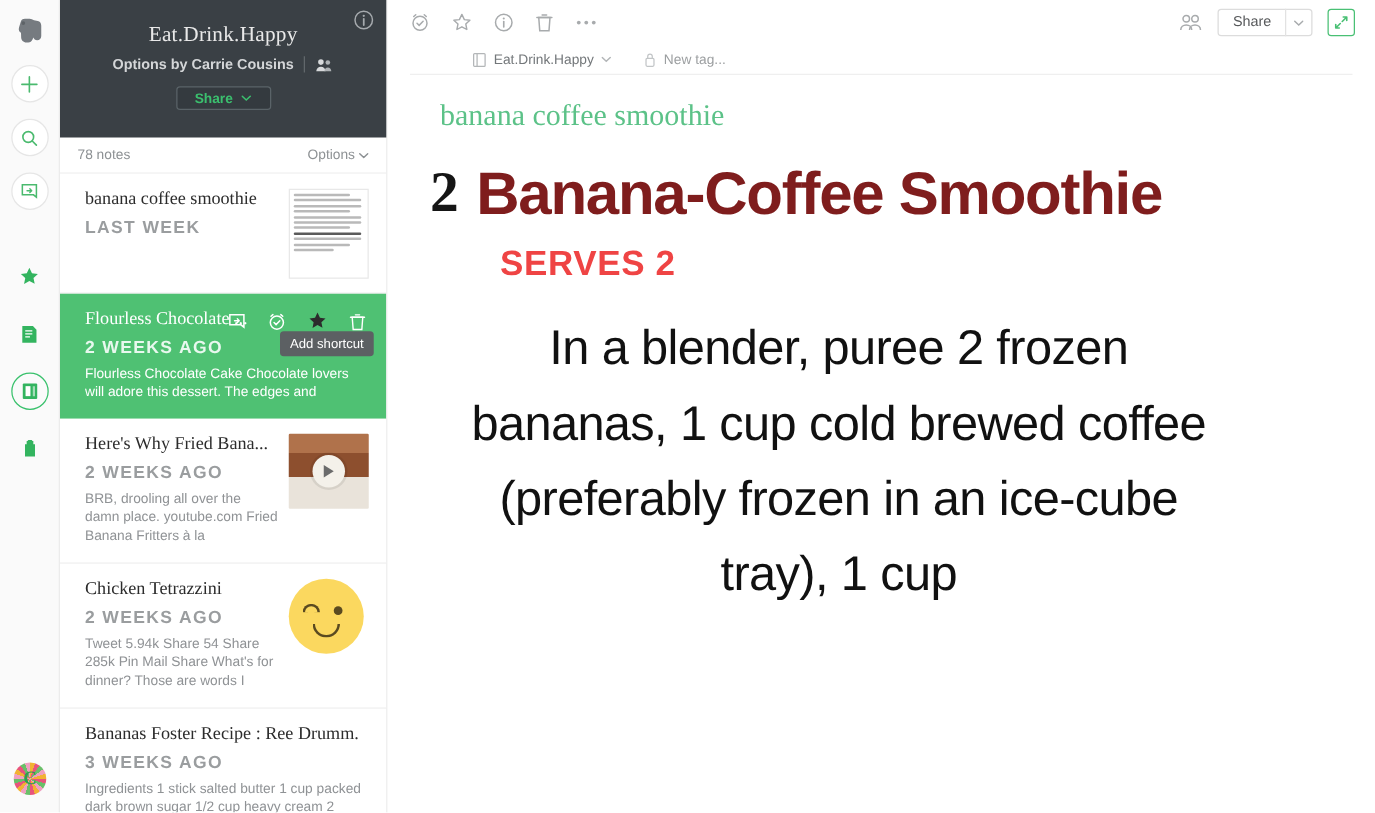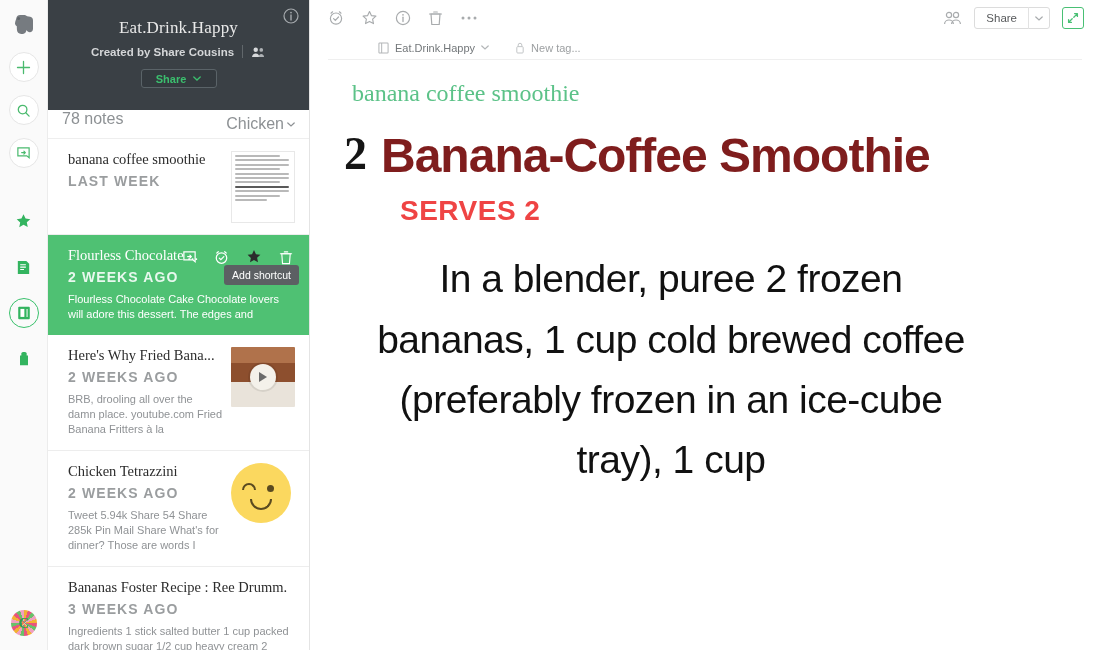--- a/index.html
+++ b/index.html
@@ -55,22 +55,22 @@
   .nb-share {
     margin: 11px auto 0; width: 76px; height: 19px;
     border:1px solid #5a6368; border-radius:3px;
     display:flex; align-items:center; justify-content:center; gap:7px;
     background:#343a3f;
   }
   .nb-share span { font-size:11px; color:#3bbf6e; font-weight:bold; }
 
   .list-toolbar {
     height: 29px; flex:0 0 29px;
-    display:flex; justify-content:space-between;
-    padding: 0 14px; font-size:16px; color:#8d9194;
+    display:flex; align-items:center; justify-content:space-between;
+    padding: 0 14px; font-size:11px; color:#8d9194;
     border-bottom:1px solid #eee; background:#fff;
   }
   .list-toolbar .opt { display:flex; align-items:center; gap:3px; }
 
   .notelist { flex:1; overflow:hidden; position:relative; background:#fff; }
   .scrollbar { position:absolute; top:6px; right:3px; width:6px; height:96px; background:#c6c8ca; border-radius:3px; }
 
   .note {
     padding: 12px 14px 13px 20px;
     border-bottom:1px solid #ededed;
@@ -220,21 +220,21 @@
     <div class="nb-header">
       <div class="nb-info">
         <svg width="16" height="16" viewBox="0 0 16 16">
             <circle cx="8" cy="8" r="7" fill="none" stroke="#c9cdd0" stroke-width="1.2"></circle>
             <path d="M8 7v5" stroke="#c9cdd0" stroke-width="1.4" stroke-linecap="round"></path>
             <circle cx="8" cy="4.6" r=".9" fill="#c9cdd0"></circle>
           </svg>
       </div>
       <div class="nb-title">Eat.Drink.Happy</div>
       <div class="nb-sub">
-        <span>Created by Share Cousins</span>
+        <span>Options by Carrie Cousins</span>
         <span class="divider"></span>
         <span>
           <svg width="15" height="12" viewBox="0 0 16 13">
               <circle cx="5" cy="4" r="2.4" fill="#d7d9db"></circle>
               <circle cx="11" cy="4.3" r="2" fill="#aeb2b5"></circle>
               <path d="M1 12c0-2.4 1.8-4 4-4s4 1.6 4 4z" fill="#d7d9db"></path>
               <path d="M8 12c0-2 1.4-3.4 3-3.4S14 10 14 12z" fill="#aeb2b5"></path>
             </svg>
         </span>
       </div>
@@ -244,21 +244,21 @@
           <svg width="8" height="5" viewBox="0 0 8 5">
               <path d="M.8 1l3.2 3 3.2-3" fill="none" stroke="#3bbf6e" stroke-width="1.3" stroke-linecap="round"></path>
             </svg>
         </span>
       </div>
     </div>
 
     <div class="list-toolbar">
       <span>78 notes</span>
       <span class="opt">
-        <span>Chicken</span>
+        <span>Options</span>
         <span>
           <svg width="8" height="5" viewBox="0 0 8 5">
               <path d="M.8 1l3.2 3 3.2-3" fill="none" stroke="#8d9194" stroke-width="1.2" stroke-linecap="round"></path>
             </svg>
         </span>
       </span>
     </div>
 
     <div class="notelist">
       <div class="scrollbar"></div>

